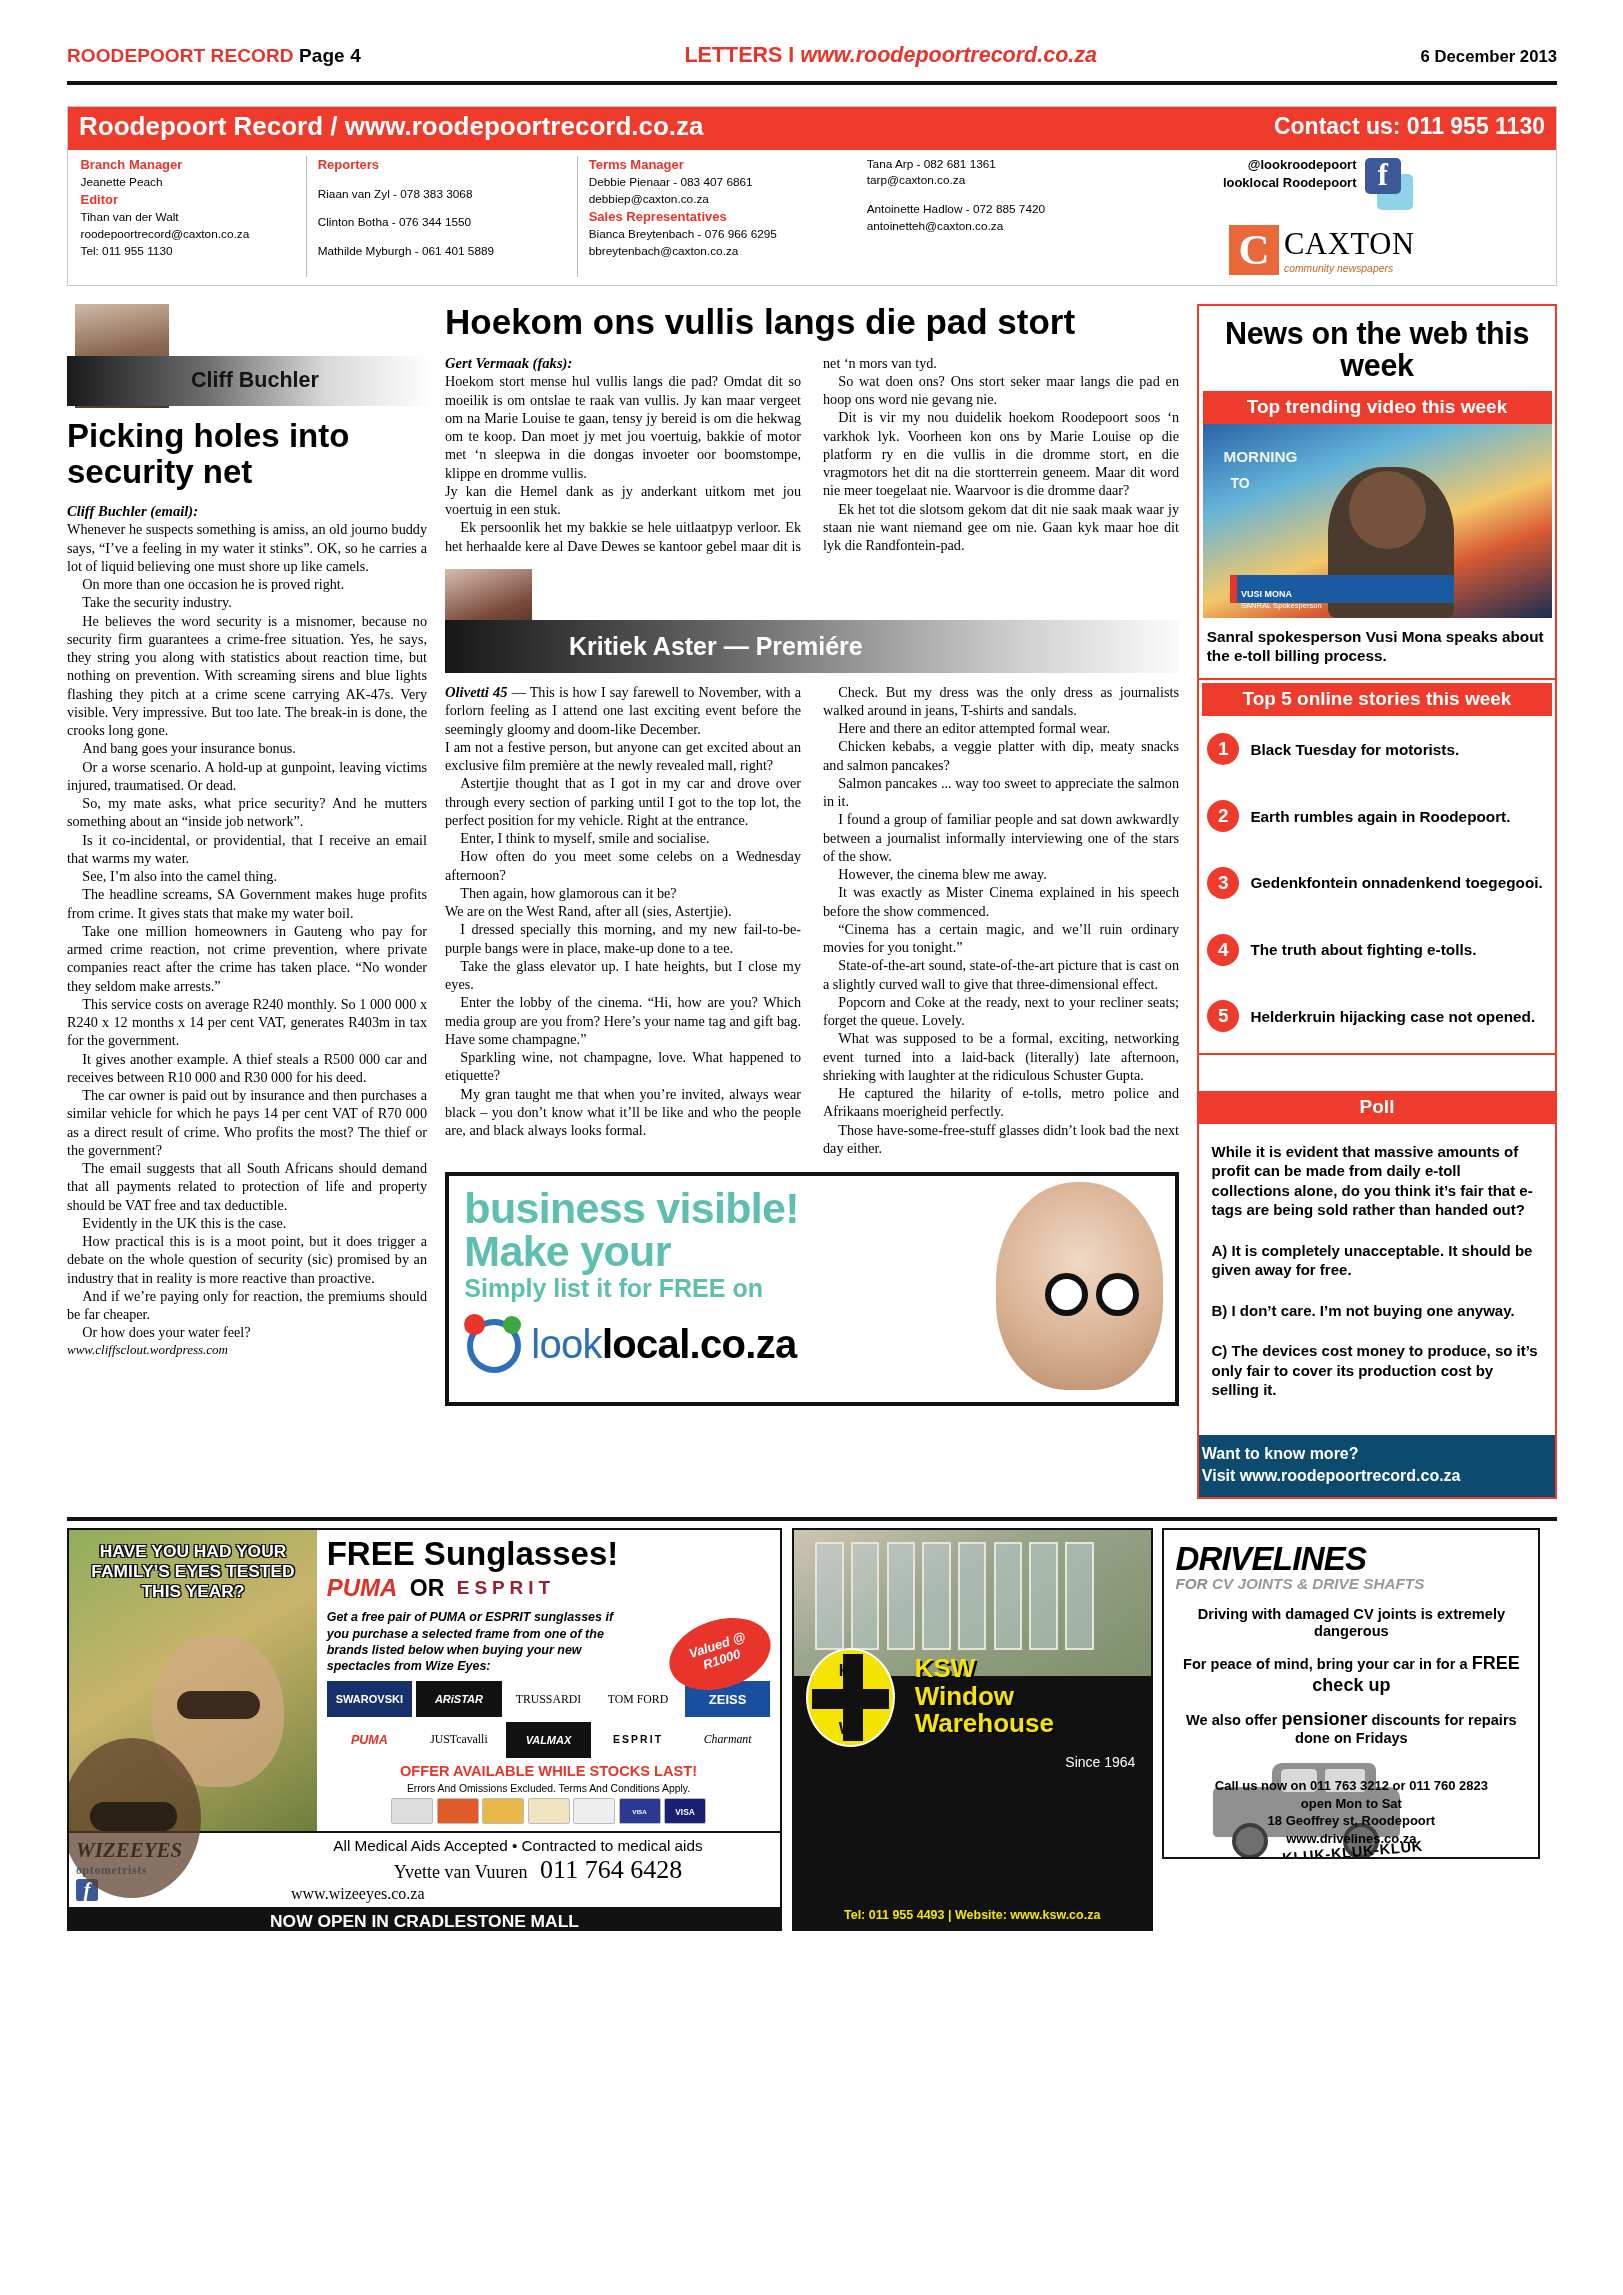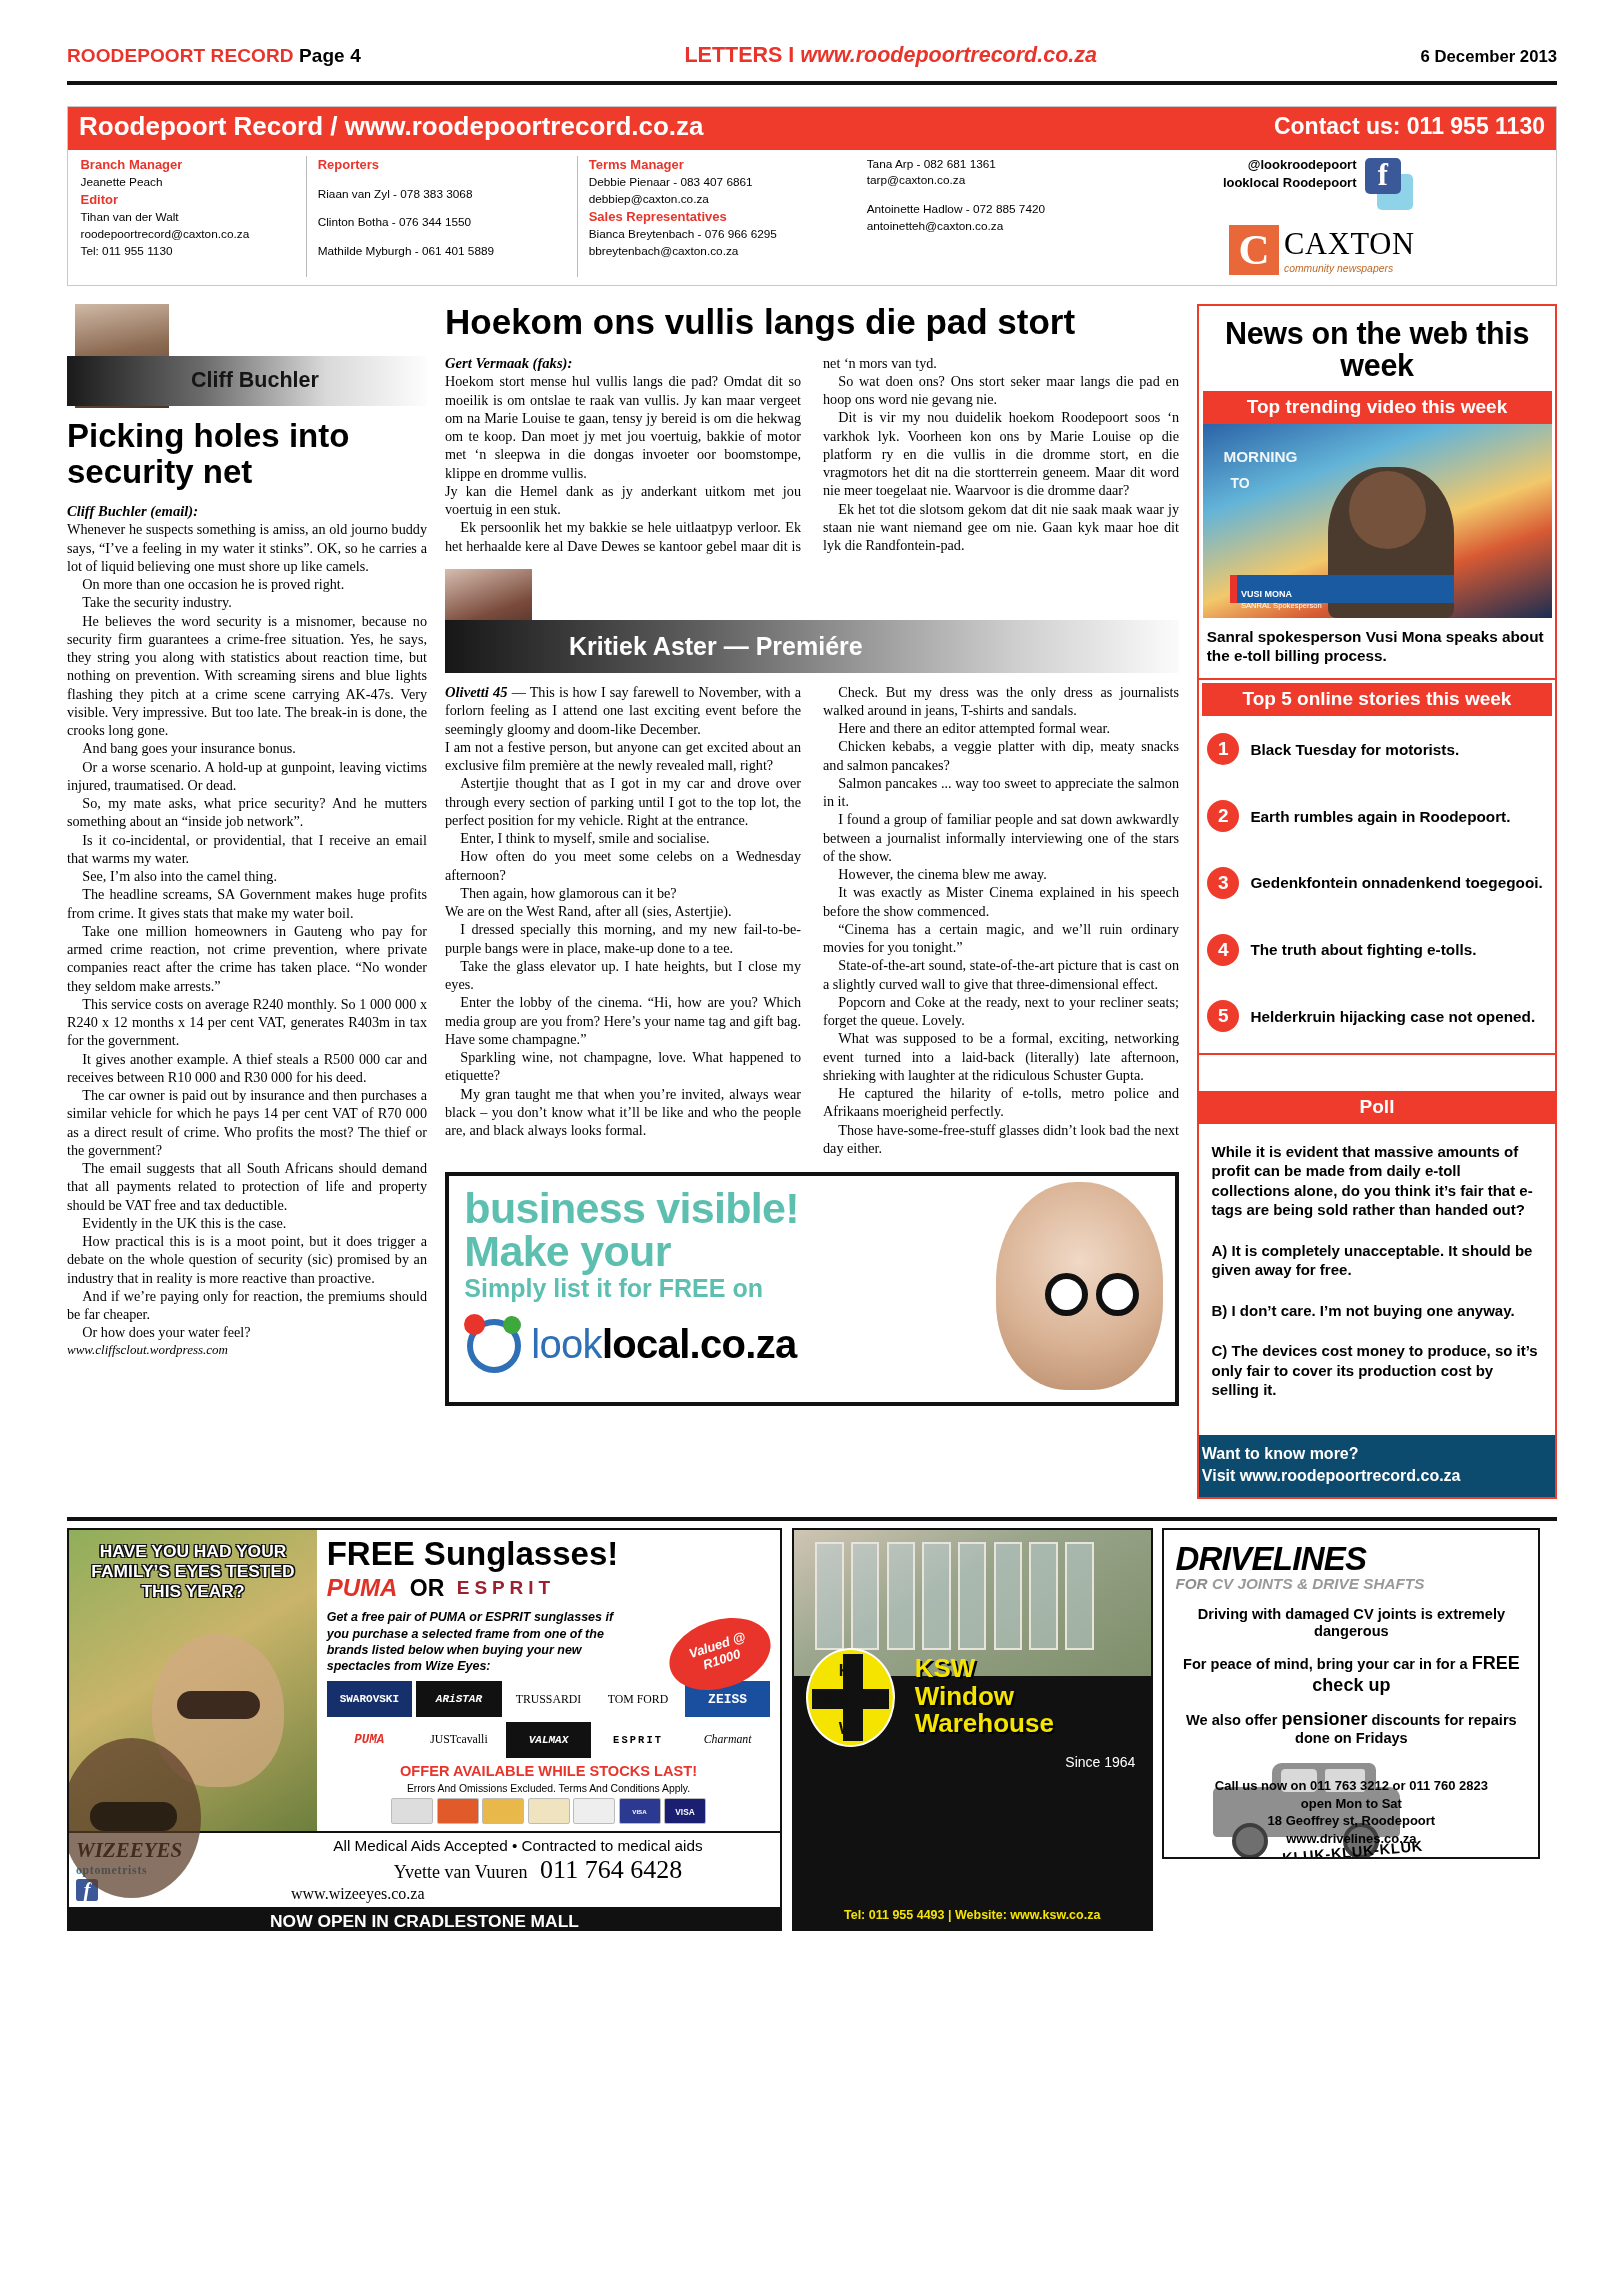--- a/index.html
+++ b/index.html
@@ -163,21 +163,21 @@
   .wize-h { font-size: 33px; font-weight: bold; line-height: 1; }
   .brands-row { display: flex; align-items: center; gap: 12.5px; margin-top: 4.2px; }
   .puma-logo { color: #e03127; font-size: 24px; font-weight: bold; font-style: italic; }
   .or-txt { font-size: 23px; font-weight: bold; }
   .esprit-logo { letter-spacing: 4.9px; color: #9c2030; font-size: 19px; font-weight: bold; }
   .wize-sub { font-size: 12.5px; font-style: italic; font-weight: bold; line-height: 1.3; margin-top: 7px; width: 67%; }
   .valued-badge { position: absolute; right: 8.3px; top: 90px; width: 104px; height: 68px; background: #e8342a;
      border-radius: 50%; color: #fff; font-weight: bold; font-size: 13px; text-align: center;
      transform: rotate(-18deg); padding-top: 16.7px; line-height: 1.2; font-style: italic;}
   .brand-grid { display: grid; grid-template-columns: repeat(5, 1fr); gap: 4.2px; margin-top: 7px; font-size: 10.4px; }
-  .bg-cell { height: 36px; display: flex; align-items: center; justify-content: center; text-align:center;font-family:Liberation Mono, monospace; }
+  .bg-cell { height: 36px; display: flex; align-items: center; justify-content: center; text-align:center; }
   .bg-dark { background: #16306b; color: #fff; font-weight: bold; font-size: 11px; }
   .bg-black { background: #111; color: #fff; font-weight: bold; font-style: italic; font-size: 11px; }
   .bg-plain { font-family: "Liberation Serif", serif; font-size: 11.8px; }
   .bg-blue { background: #1a4fa0; color: #fff; font-weight: bold; font-size: 13px; }
   .offer-line { color: #e8342a; font-weight: bold; font-size: 14.6px; text-align: center; margin-top: 5.6px; }
   .terms-line { font-size: 10.4px; text-align: center; margin-top: 4.2px; }
   .cards-row { display: flex; justify-content: center; gap: 3.5px; margin-top: 3.5px; }
   .card { width: 42px; height: 26px; border: 0.7px solid #bbb; border-radius: 2.1px; background: #ddd; }
   .card.visa { background: #1a1f71; color:#fff; font-size:8.3px; font-weight:bold; text-align:center; line-height:26px;}
   .card.visae { background: #2b3990; color:#fff; font-size:6.2px; font-weight:bold; text-align:center; line-height:26px;}

